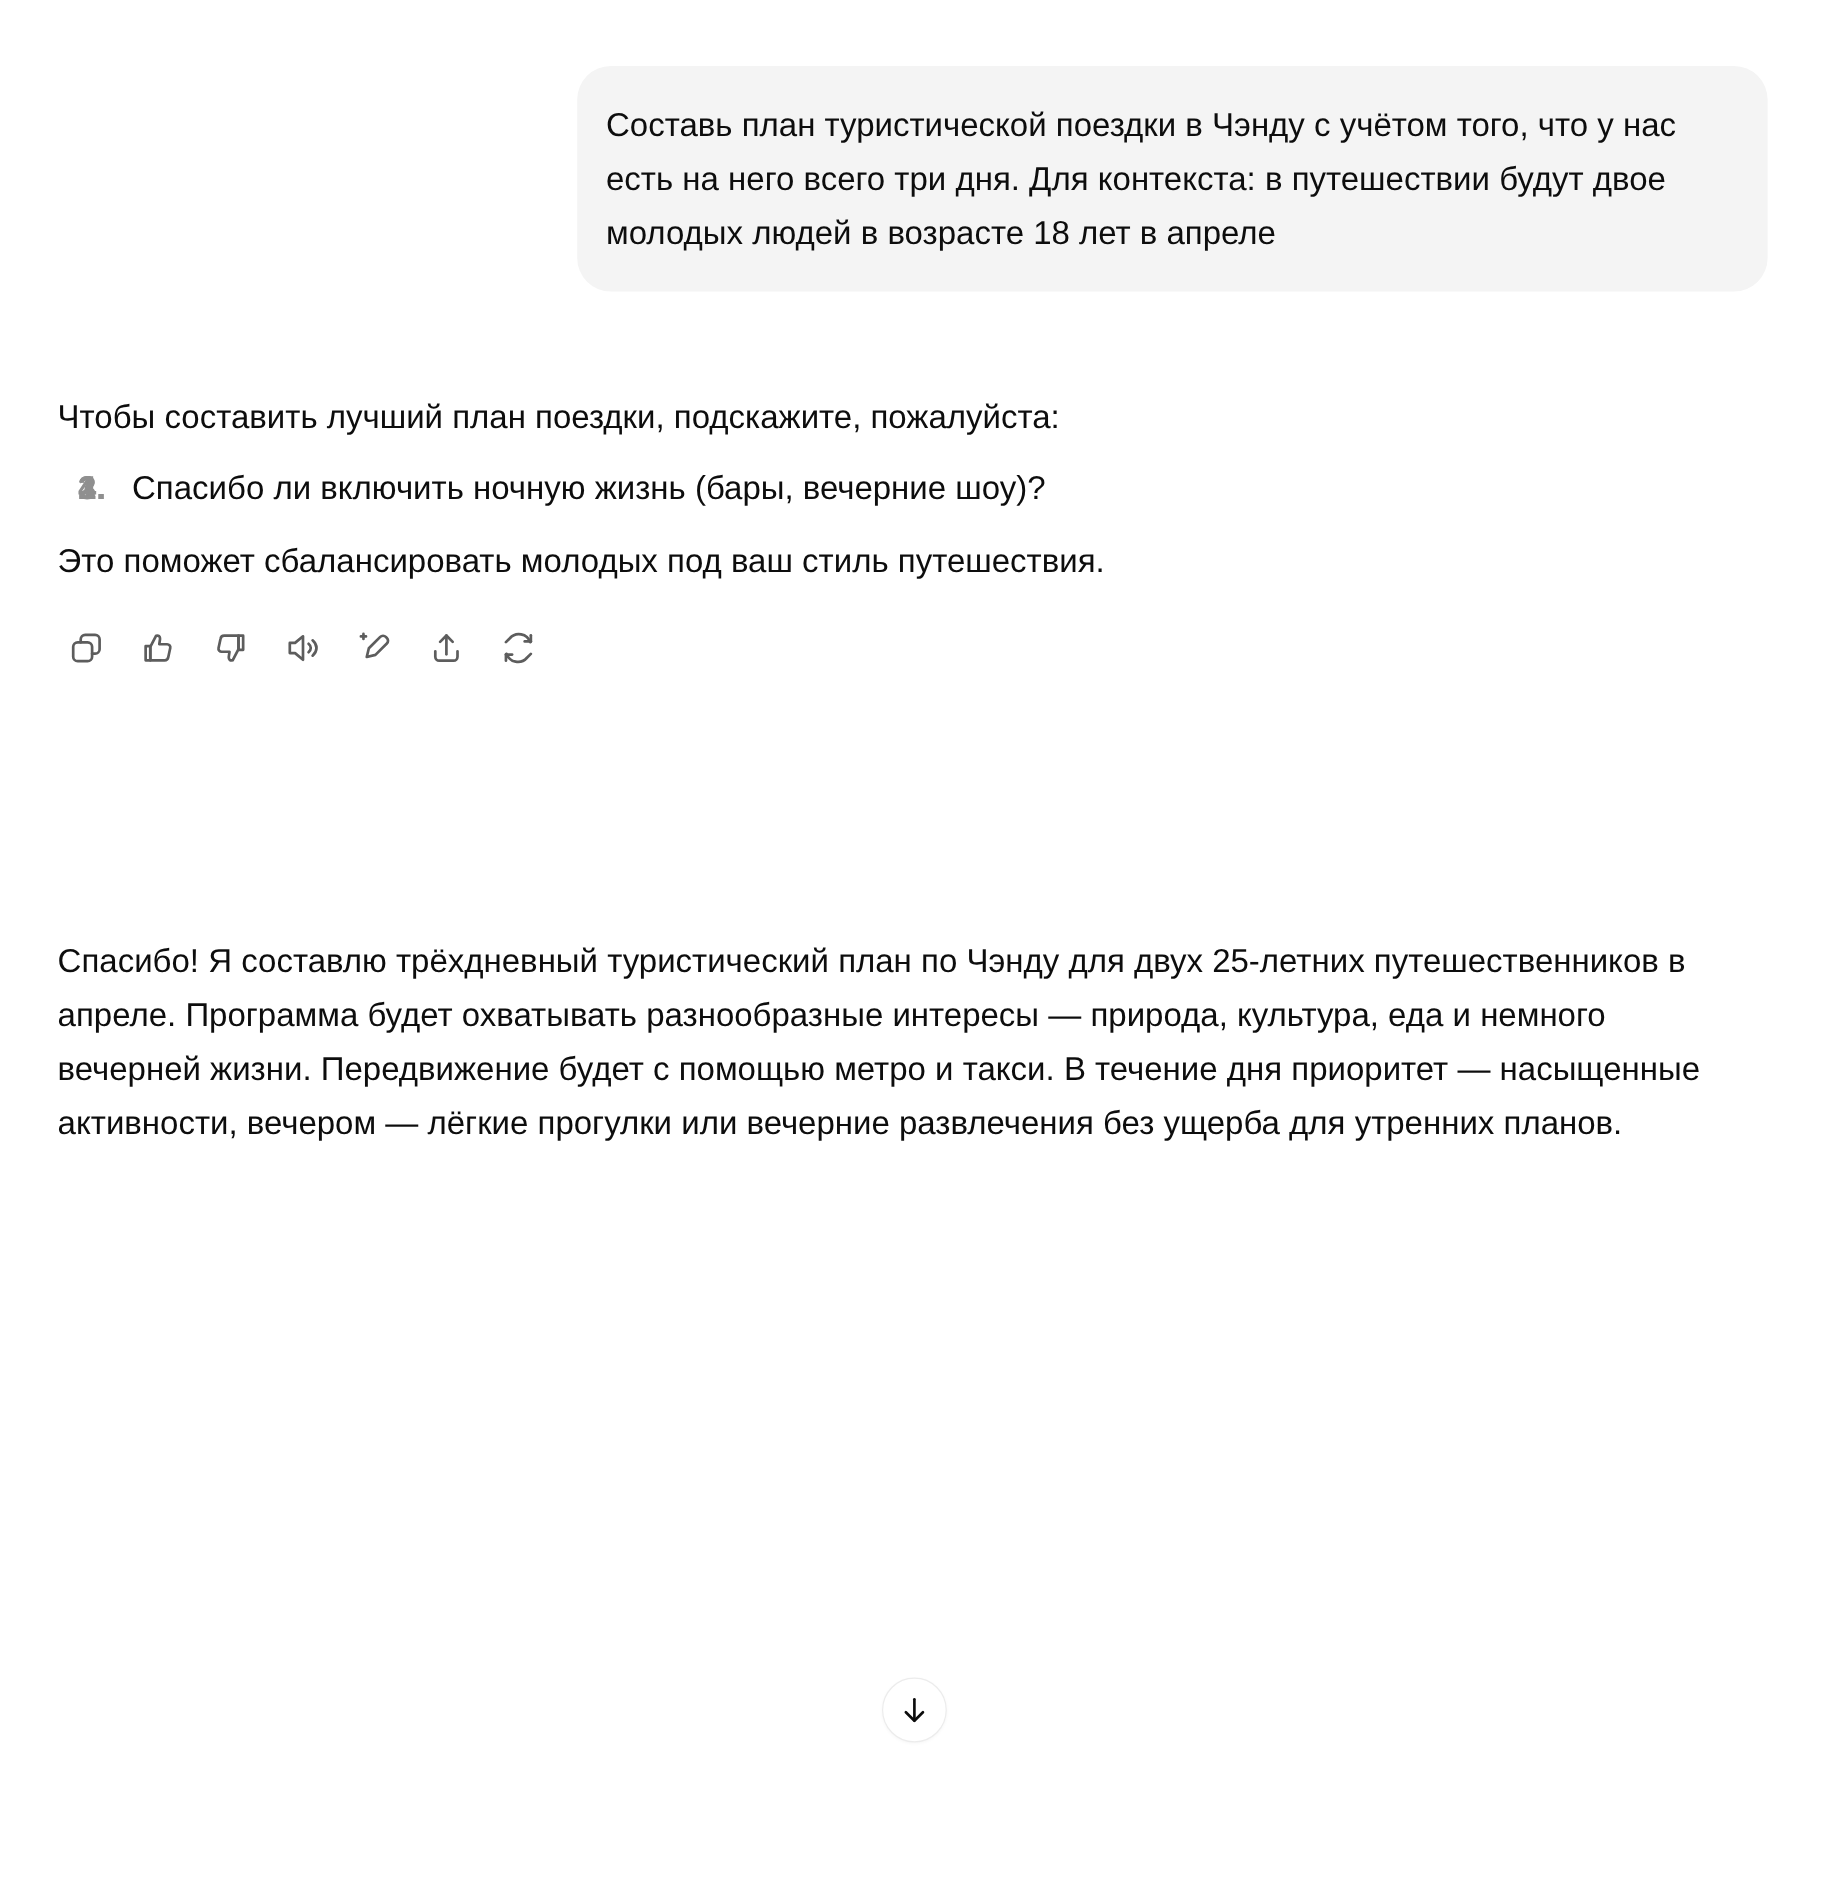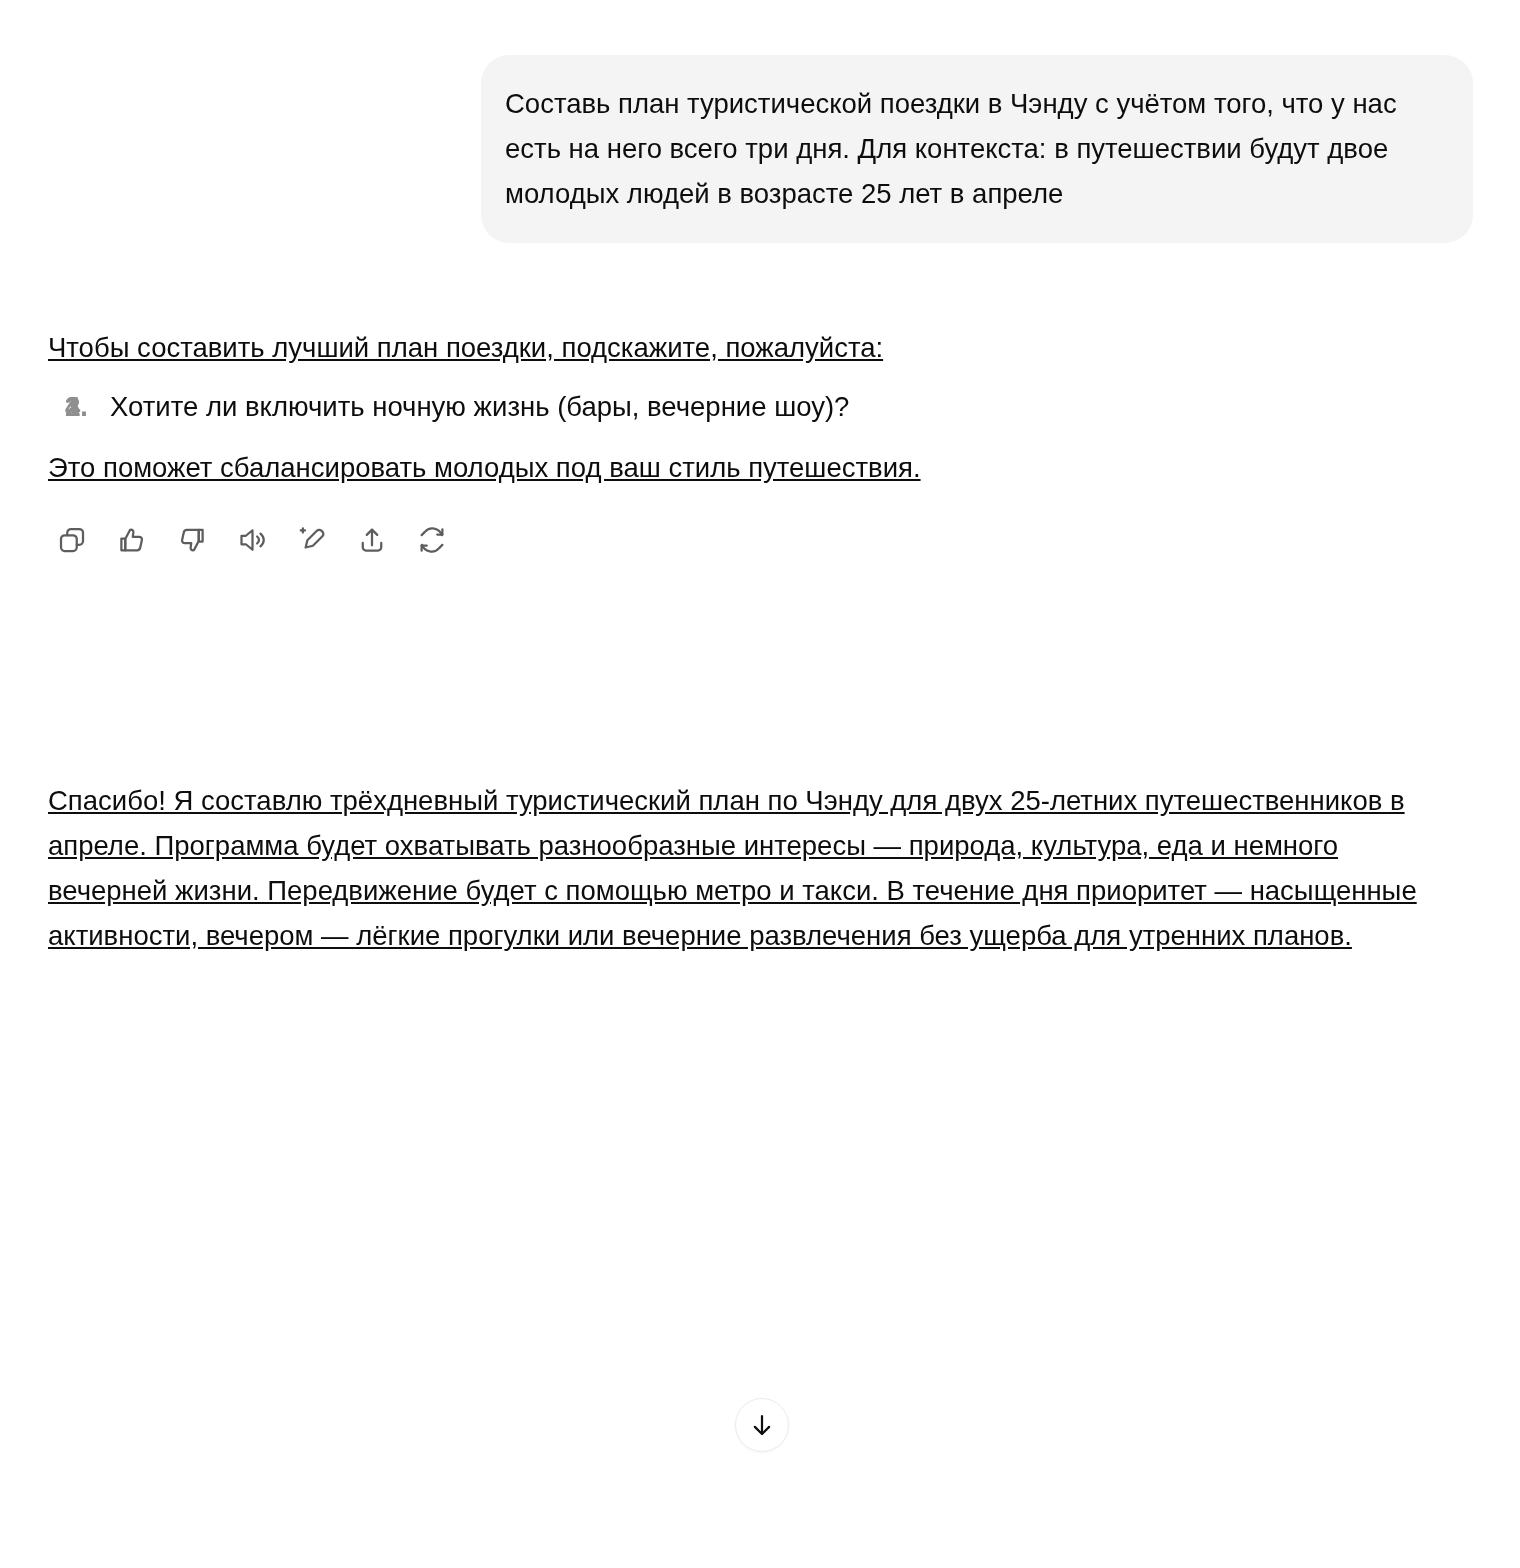--- a/index.html
+++ b/index.html
@@ -60,21 +60,20 @@
 
   
   .msg-assistant {
     font-size: 27.5px;
     line-height: 45px;
     color: #0d0d0d;
     max-width: 1400px;
   }
   .msg-assistant p {
     margin: 0;
-    text-decoration: underline;
   }
   .para-lead { margin-bottom: 14px !important; }
 
   ol.q-list {
     list-style: none;
     margin: 0;
     padding: 0;
   }
   ol.q-list > li {
     position: relative;
@@ -159,40 +158,40 @@
   }
 </style>
 </head>
 <body>
 
 <div class="chat-scroll">
 
   <div class="thread">
 
     <div class="msg-user">
-      <div class="bubble bubble-1">Составь план туристической поездки в Чэнду с учётом того, что у нас есть на него всего три дня. Для контекста: в путешествии будут двое молодых людей в возрасте 25 лет в апреле</div>
+      <div class="bubble bubble-1">Составь план туристической поездки в Чэнду с учётом того, что у нас есть на него всего три дня. Для контекста: в путешествии будут двое молодых людей в возрасте 18 лет в апреле</div>
     </div>
 
     <div class="msg-assistant" style="margin-top:82px;">
 
       <p class="para-lead">Чтобы составить лучший план поездки, подскажите, пожалуйста:</p>
 
       <ol class="q-list">
         <li>
           <span class="marker">1.</span>
         </li>
         <li>
           <span class="marker">2.</span>
         </li>
         <li>
           <span class="marker">3.</span>
         </li>
         <li>
           <span class="marker">4.</span>
-          <span>Хотите ли включить ночную жизнь (бары, вечерние шоу)?</span>
+          <span>Спасибо ли включить ночную жизнь (бары, вечерние шоу)?</span>
         </li>
       </ol>
 
       <p class="para-tail">Это поможет сбалансировать молодых под ваш стиль путешествия.</p>
 
       <div class="action-bar">
 
         <button class="action-btn" title="copy">
           <span>
             <svg viewBox="0 0 24 24" aria-hidden="true">

